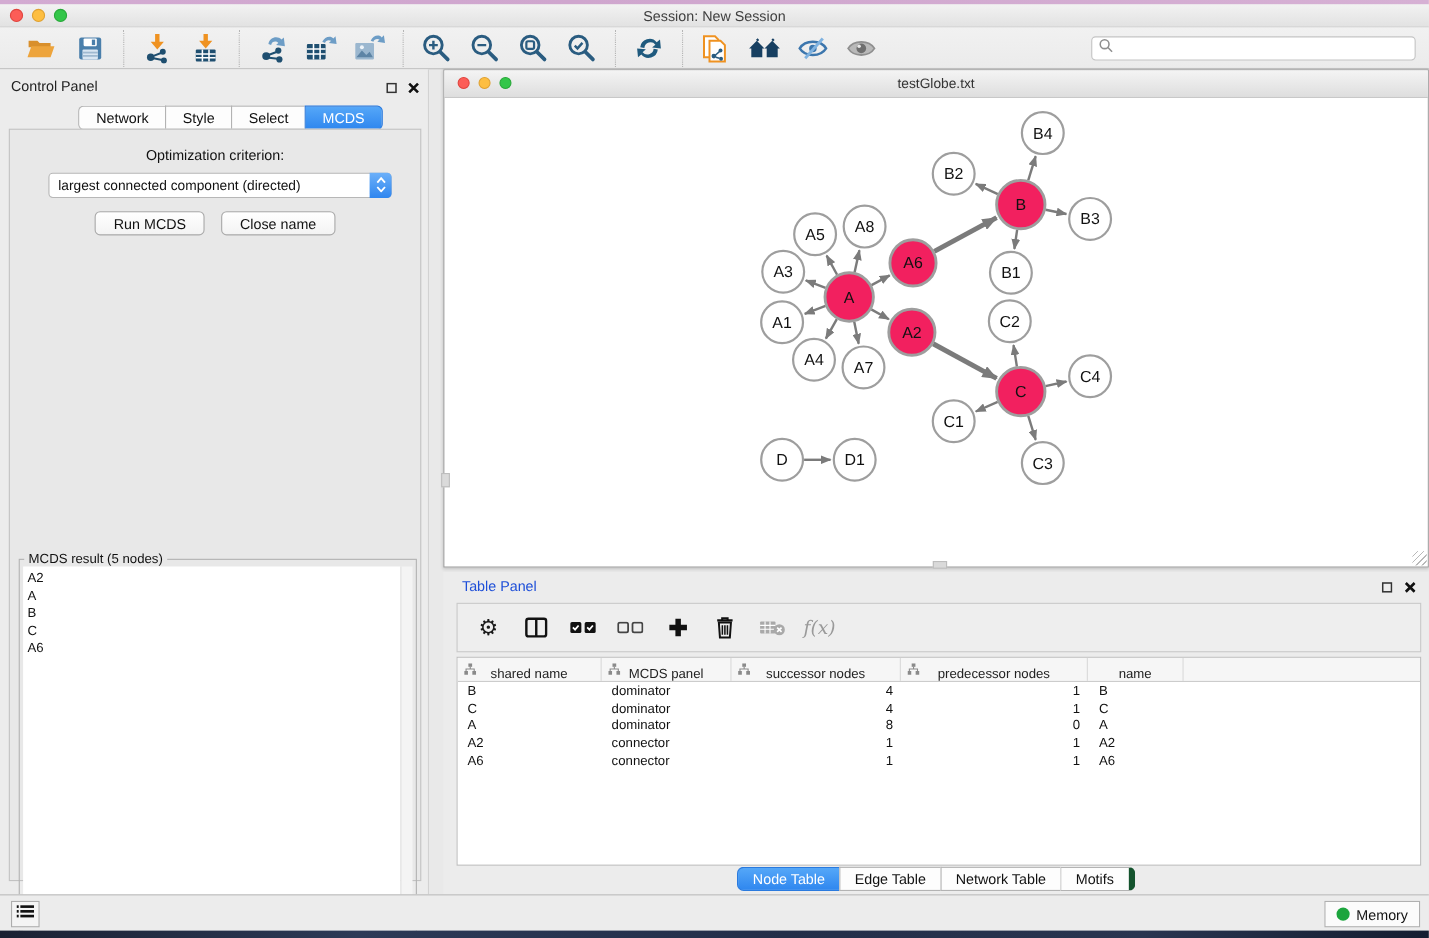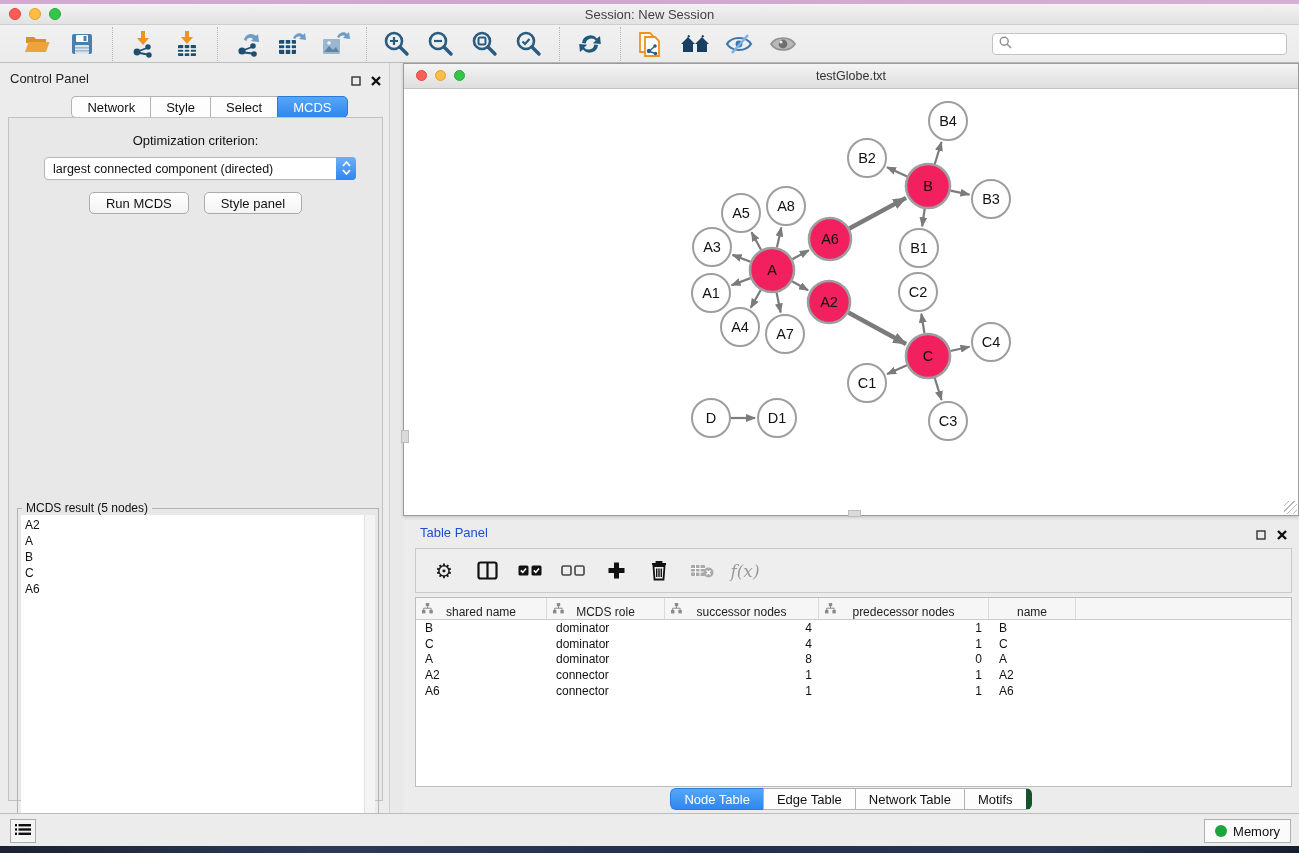--- a/index.html
+++ b/index.html
@@ -324,21 +324,21 @@
         <svg width="9" height="6" viewBox="0 0 9 6">
             <path d="M1 5 L4.5 1 L8 5" fill="none" stroke="#fff" stroke-width="1.7"></path>
           </svg>
         <svg width="9" height="6" viewBox="0 0 9 6">
             <path d="M1 1 L4.5 5 L8 1" fill="none" stroke="#fff" stroke-width="1.7"></path>
           </svg>
       </span>
     </div>
     <div class="cp-buttons">
       <div class="btn">Run MCDS</div>
-      <div class="btn">Style panel</div>
+      <div class="btn">Close name</div>
     </div>
     <div class="result-fieldset">
       <div class="result-legend">MCDS result (5 nodes)</div>
       <div class="result-list">
           <div>A2</div>
           <div>A</div>
           <div>B</div>
           <div>C</div>
           <div>A6</div>
         </div>
@@ -564,21 +564,21 @@
         </div>
         <div class="th" style="width: 118px;">
           <span class="col-icon"><svg width="11" height="11" viewBox="0 0 11 11">
               <g fill="#8a8a8a">
                 <rect x="3.8" y="0" width="3.4" height="3.2"></rect>
                 <rect x="0" y="7" width="3.4" height="3.4"></rect>
                 <rect x="7.4" y="7" width="3.4" height="3.4"></rect>
               </g>
               <path d="M5.5 3.2 v2 M1.7 7 v-1.8 h7.4 V7" fill="none" stroke="#8a8a8a" stroke-width="1"></path>
             </svg></span>
-          <span>MCDS role</span>
+          <span>MCDS panel</span>
         </div>
         <div class="th" style="width: 154px;">
           <span class="col-icon"><svg width="11" height="11" viewBox="0 0 11 11">
               <g fill="#8a8a8a">
                 <rect x="3.8" y="0" width="3.4" height="3.2"></rect>
                 <rect x="0" y="7" width="3.4" height="3.4"></rect>
                 <rect x="7.4" y="7" width="3.4" height="3.4"></rect>
               </g>
               <path d="M5.5 3.2 v2 M1.7 7 v-1.8 h7.4 V7" fill="none" stroke="#8a8a8a" stroke-width="1"></path>
             </svg></span>

